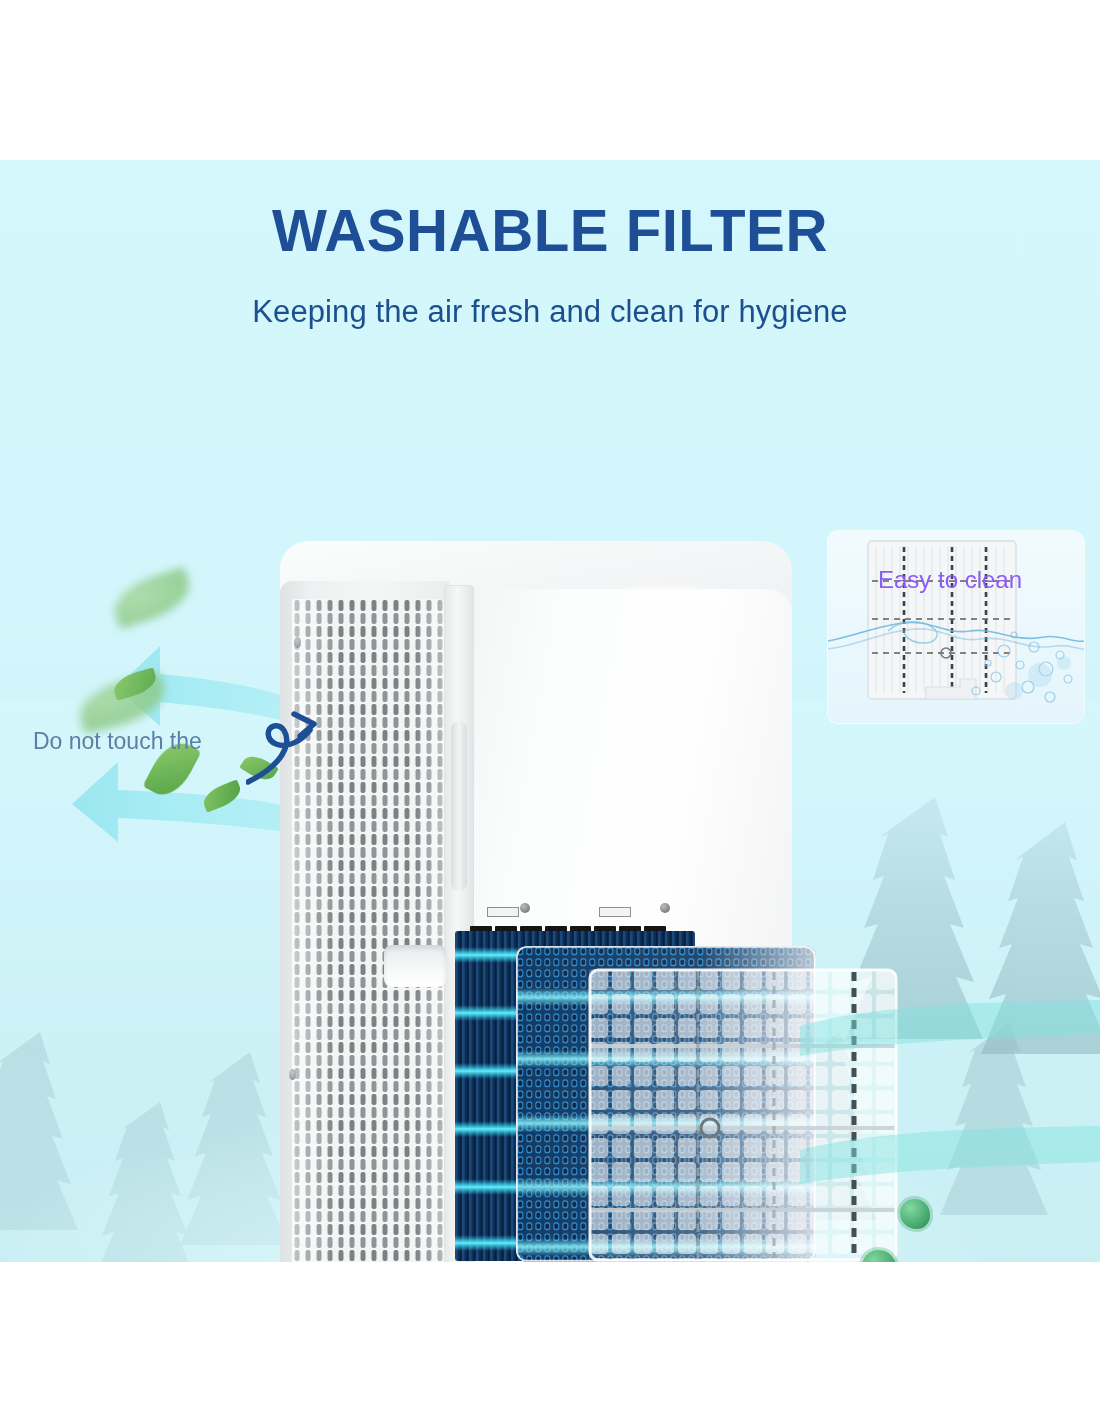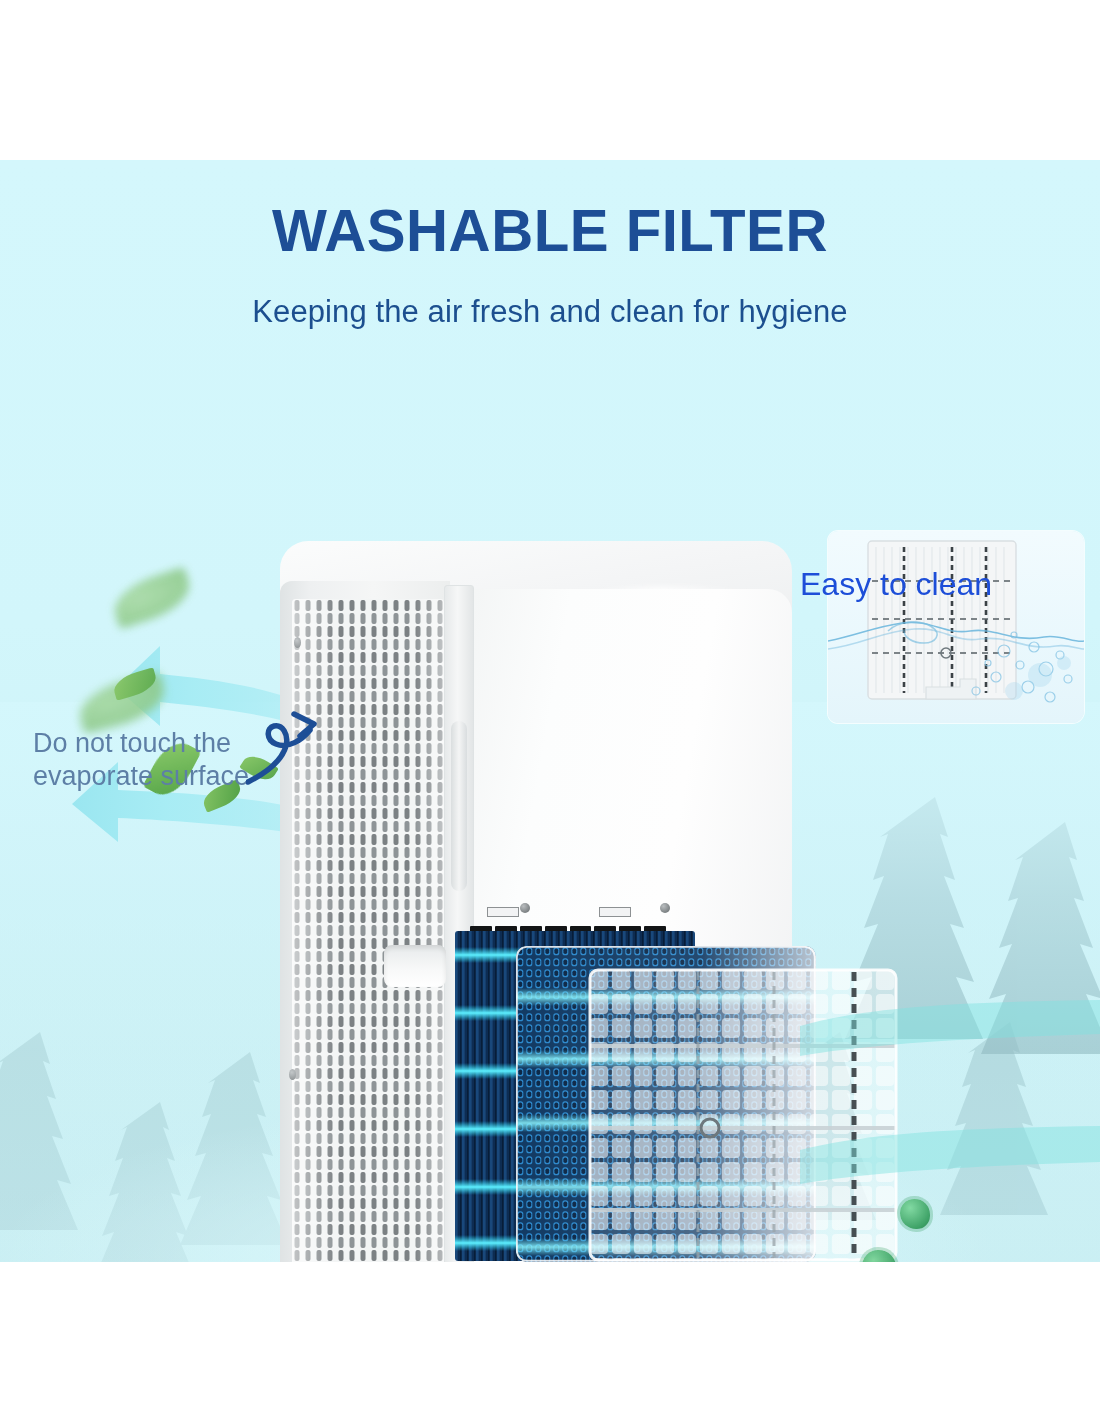--- a/index.html
+++ b/index.html
@@ -25,34 +25,34 @@
   
   .title{position:absolute;left:0;top:196px;width:1100px;text-align:center;
          font-size:60px;font-weight:bold;letter-spacing:0.5px;color:#1d4e96;
          font-family:"Liberation Sans","DejaVu Sans",sans-serif;
          transform:scaleX(0.97);}
   .subtitle{position:absolute;left:0;top:294px;width:1100px;text-align:center;
             font-size:31px;font-weight:400;color:#1c4f8f;letter-spacing:0.1px;}
 
   
   .note{position:absolute;left:33px;top:727px;width:245px;
-        font-size:27px;line-height:1.22;color:#5d7fa6;font-weight:400;}
+        font-size:23px;line-height:1.22;color:#5d7fa6;font-weight:400;}
   .note-arrow{position:absolute;left:246px;top:690px;width:110px;height:100px;}
 
   
   .flow{position:absolute;left:20px;top:430px;width:300px;height:270px;}
   .leaf{position:absolute;border-radius:62% 8% 62% 8%;}
 
   
   .inset{position:absolute;left:828px;top:371px;width:256px;height:192px;
          background:linear-gradient(180deg,#f2fbfe 0%,#eaf8fd 55%,#e4f5fb 100%);
          border-radius:10px 12px 12px 10px;overflow:hidden;
          box-shadow:0 0 0 1px rgba(255,255,255,0.75);}
-  .inset-cap{position:absolute;left:800px;top:566px;width:300px;text-align:left;
-             font-size:32px;color:#1d4ed8;}
+  .inset-cap{position:absolute;left:800px;top:566px;width:300px;text-align:center;
+             font-size:24px;color:#8b5cf6;}
 
   
   .unit{position:absolute;left:272px;top:381px;width:520px;height:881px;}
   .unit-body{position:absolute;left:8px;top:45px;width:512px;height:836px;
              background:linear-gradient(95deg,#e2e5e6 0%,#eceeef 7%,#f7f8f8 22%,#fdfdfd 46%,#f6f7f7 74%,#eceeee 92%,#e0e3e4 100%);
              border-radius:10px 26px 4px 4px;}
   .unit-top{position:absolute;left:8px;top:0px;width:512px;height:110px;
             background:linear-gradient(170deg,#fbfcfc 0%,#f4f5f6 48%,#eceeef 100%);
             border-radius:28px 30px 8px 8px;}
   .unit-topgloss{position:absolute;left:300px;top:46px;width:190px;height:26px;
@@ -481,21 +481,20 @@
                 background:radial-gradient(circle at 34% 30%,#74d294,#2f9a58 72%,#1d7440);
                 box-shadow:0 0 0 3px rgba(47,154,88,0.30);opacity:0.9;"></div>
 
   </div>
 
   <div class="title">WASHABLE FILTER</div>
   <div class="subtitle">Keeping the air fresh and clean for hygiene</div>
 
   <div class="note">
     <div>Do not touch the</div>
-    <div>evaporate surface</div>
   </div>
 
   <div class="note-arrow">
     <svg width="110" height="100" viewBox="0 0 110 100">
       <path d="M2 92 C22 82 36 70 40 56 C43 44 36 34 28 36 C20 38 20 50 30 54 C42 59 56 50 64 40" fill="none" stroke="#1d4e96" stroke-width="5.5" stroke-linecap="round"></path>
       <path d="M48 24 L68 34 L54 46" fill="none" stroke="#1d4e96" stroke-width="5.5" stroke-linecap="round" stroke-linejoin="round"></path>
     </svg>
   </div>
 
   <div class="inset-cap">Easy to clean</div>

